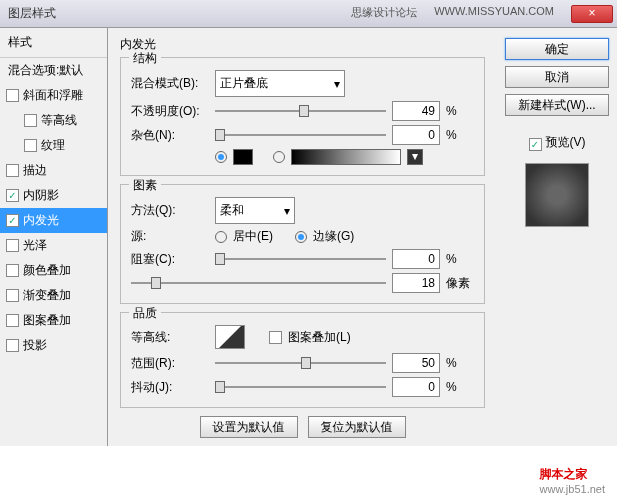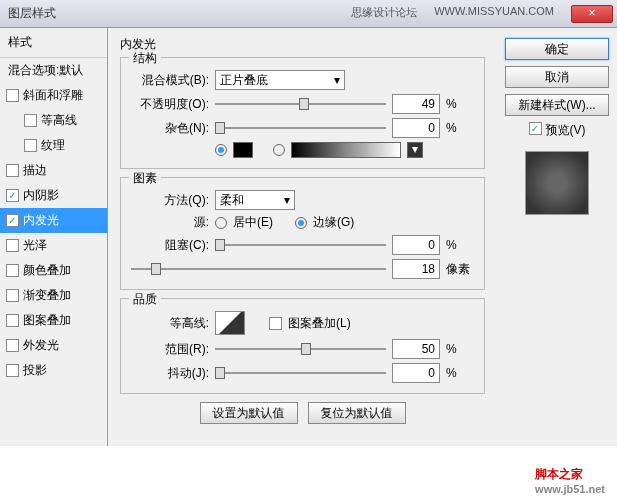--- a/index.html
+++ b/index.html
@@ -16,43 +16,43 @@
 .style-item.blend{padding-left:8px}
 .style-item.selected{background:#3399ff;color:#fff}
 .style-item.sub{padding-left:24px}
 .chk{width:13px;height:13px;border:1px solid #888;background:#fff;display:inline-flex;align-items:center;justify-content:center;font-size:10px;color:#333}
 .chk.checked::after{content:"✓";color:#2a7}
 .center{flex:1;padding:8px 12px}
 .section-title{margin-bottom:4px}
 .group{border:1px solid #bbb;padding:8px 10px 6px;margin-bottom:8px;position:relative}
 .group-label{position:absolute;top:-8px;left:8px;background:#f0f0f0;padding:0 4px}
 .row{display:flex;align-items:center;margin:4px 0;gap:6px}
-.row-label{width:78px;text-align:right}
-.select{border:1px solid #888;background:#fff;height:20px;padding:0 18px 0 4px;min-width:80px;position:relative;display:inline-flex;align-items:center}
+.row-label{width:78px;}
+.select{border:1px solid #888;background:#fff;height:27px;padding:0 18px 0 4px;min-width:80px;position:relative;display:inline-flex;align-items:center}
 .select::after{content:"▾";position:absolute;right:4px}
 .slider{flex:1;height:18px;position:relative;background:transparent}
 .slider-track{position:absolute;top:8px;left:0;right:0;height:2px;background:#999}
 .slider-thumb{position:absolute;top:3px;width:10px;height:12px;background:#ddd;border:1px solid #666}
 .num-input{width:48px;height:20px;border:1px solid #888;background:#fff;text-align:right;padding:0 4px}
 .unit{width:28px}
 .color-sw{width:20px;height:16px;border:1px solid #666;background:#000}
 .radio{width:12px;height:12px;border:1px solid #666;border-radius:50%;display:inline-flex;align-items:center;justify-content:center}
 .radio.on::after{content:"";width:6px;height:6px;background:#39f;border-radius:50%}
 .grad-preview{width:110px;height:16px;border:1px solid #666;background:linear-gradient(90deg,#000,#888,#fff)}
 .grad-drop{width:16px;height:16px;background:#333;border:1px solid #666;color:#fff;text-align:center;line-height:12px}
 .contour-sw{width:30px;height:24px;border:1px solid #888;background:linear-gradient(135deg,#fff 49%,#333 51%)}
 .btn-row{display:flex;gap:10px;justify-content:center;margin-top:4px}
 .btn{border:1px solid #888;background:linear-gradient(#fff,#ddd);height:22px;padding:0 12px;cursor:pointer}
 .right-panel{width:120px;padding:10px 8px;display:flex;flex-direction:column;gap:6px;align-items:center}
 .rbtn{width:104px;height:22px;border:1px solid #888;background:linear-gradient(#fff,#ddd);cursor:pointer}
 .rbtn.primary{border:1px solid #3b7dd8;box-shadow:0 0 2px #5af}
-.preview-chk{display:flex;align-items:flex-start;gap:4px;margin-top:0}
+.preview-chk{display:flex;align-items:flex-end;gap:4px;margin-top:12px}
 .preview-box{width:64px;height:64px;border:1px solid #999;background:radial-gradient(circle,#666 20%,#333 80%);margin-top:6px}
 .watermark{position:absolute;right:12px;bottom:8px;text-align:left;color:#d00;font-weight:bold}
-.watermark .url{color:#888;font-size:11px;font-weight:bold}
+.watermark .url{color:#888;font-size:11px;font-weight:normal}
 </style>
 </head>
 <body>
 
 <div class="titlebar">
   <span class="titlebar-text">图层样式</span>
   <div class="titlebar-right">
     <span class="forum-text">思缘设计论坛</span>
     <span class="forum-text">WWW.MISSYUAN.COM</span>
     <div class="close-btn">×</div>
@@ -96,24 +96,20 @@
           <span class="chk"></span>
           <span>颜色叠加</span>
         </div>
         <div class="style-item">
           <span class="chk"></span>
           <span>渐变叠加</span>
         </div>
         <div class="style-item">
           <span class="chk"></span>
           <span>图案叠加</span>
-        </div>
-        <div class="style-item">
-          <span class="chk"></span>
-          <span>外发光</span>
         </div>
         <div class="style-item">
           <span class="chk"></span>
           <span>投影</span>
         </div>
       </div>
   </div>
 
   <div class="center">
     <div class="section-title">内发光</div>

